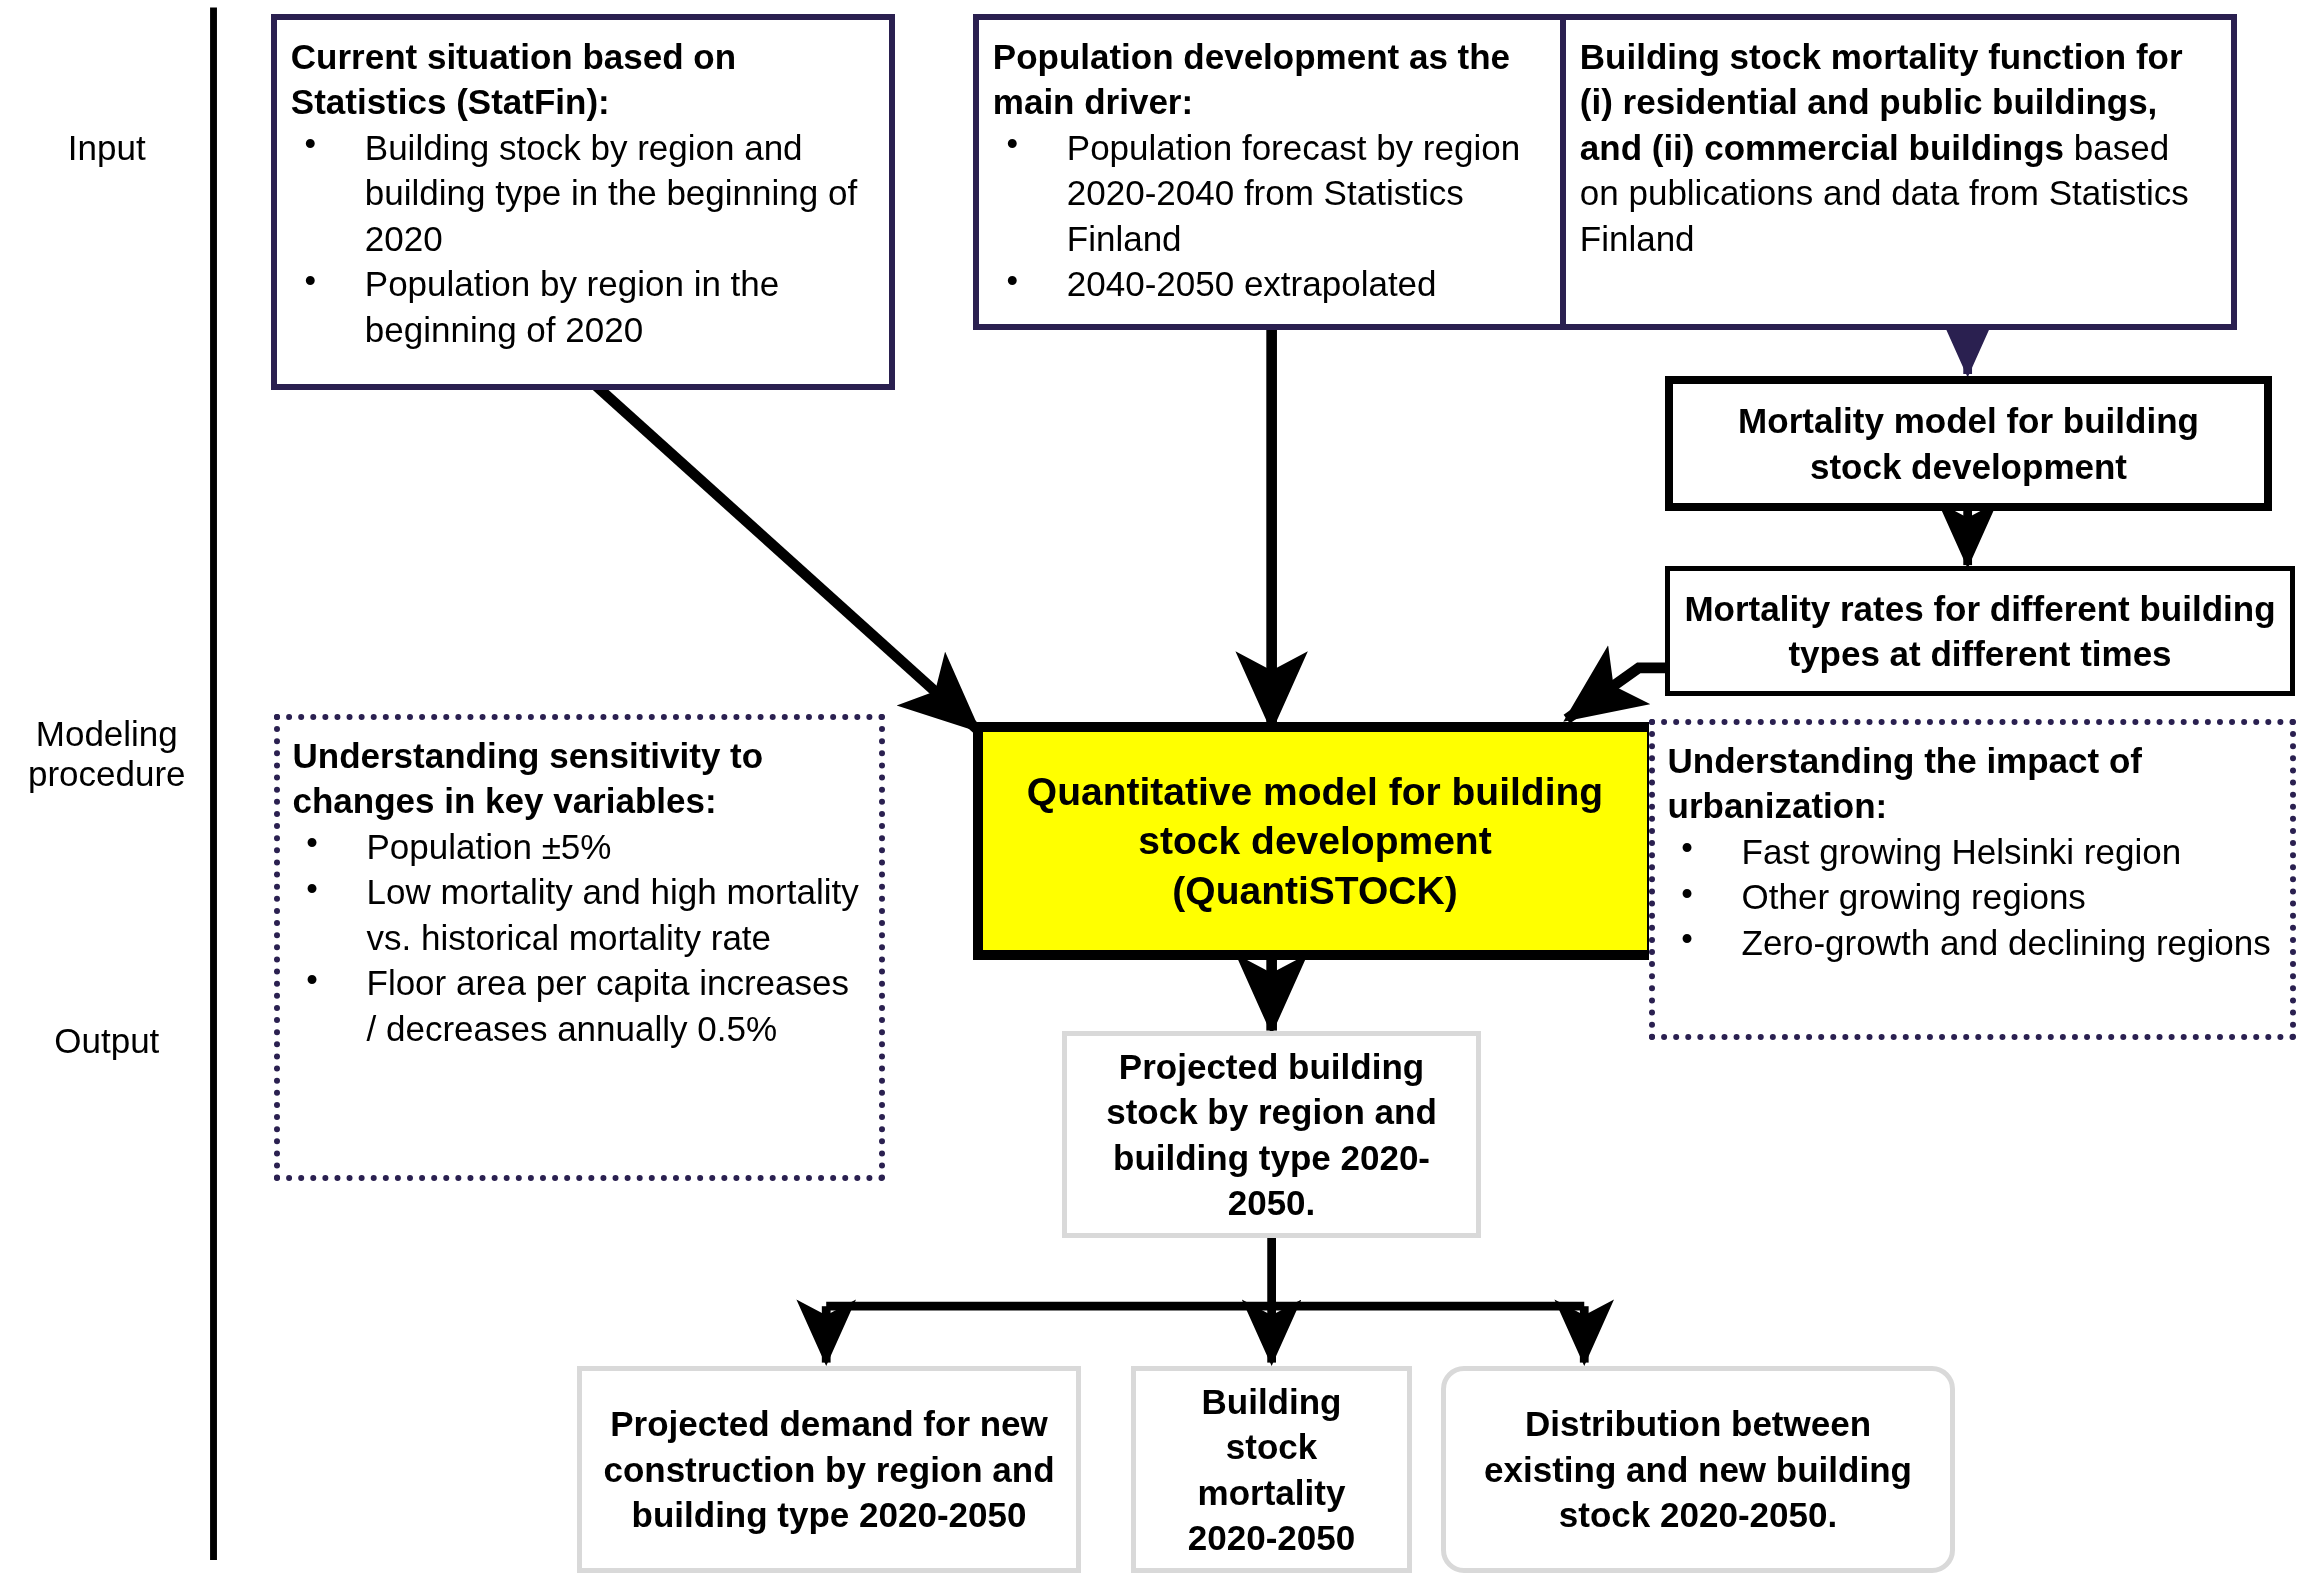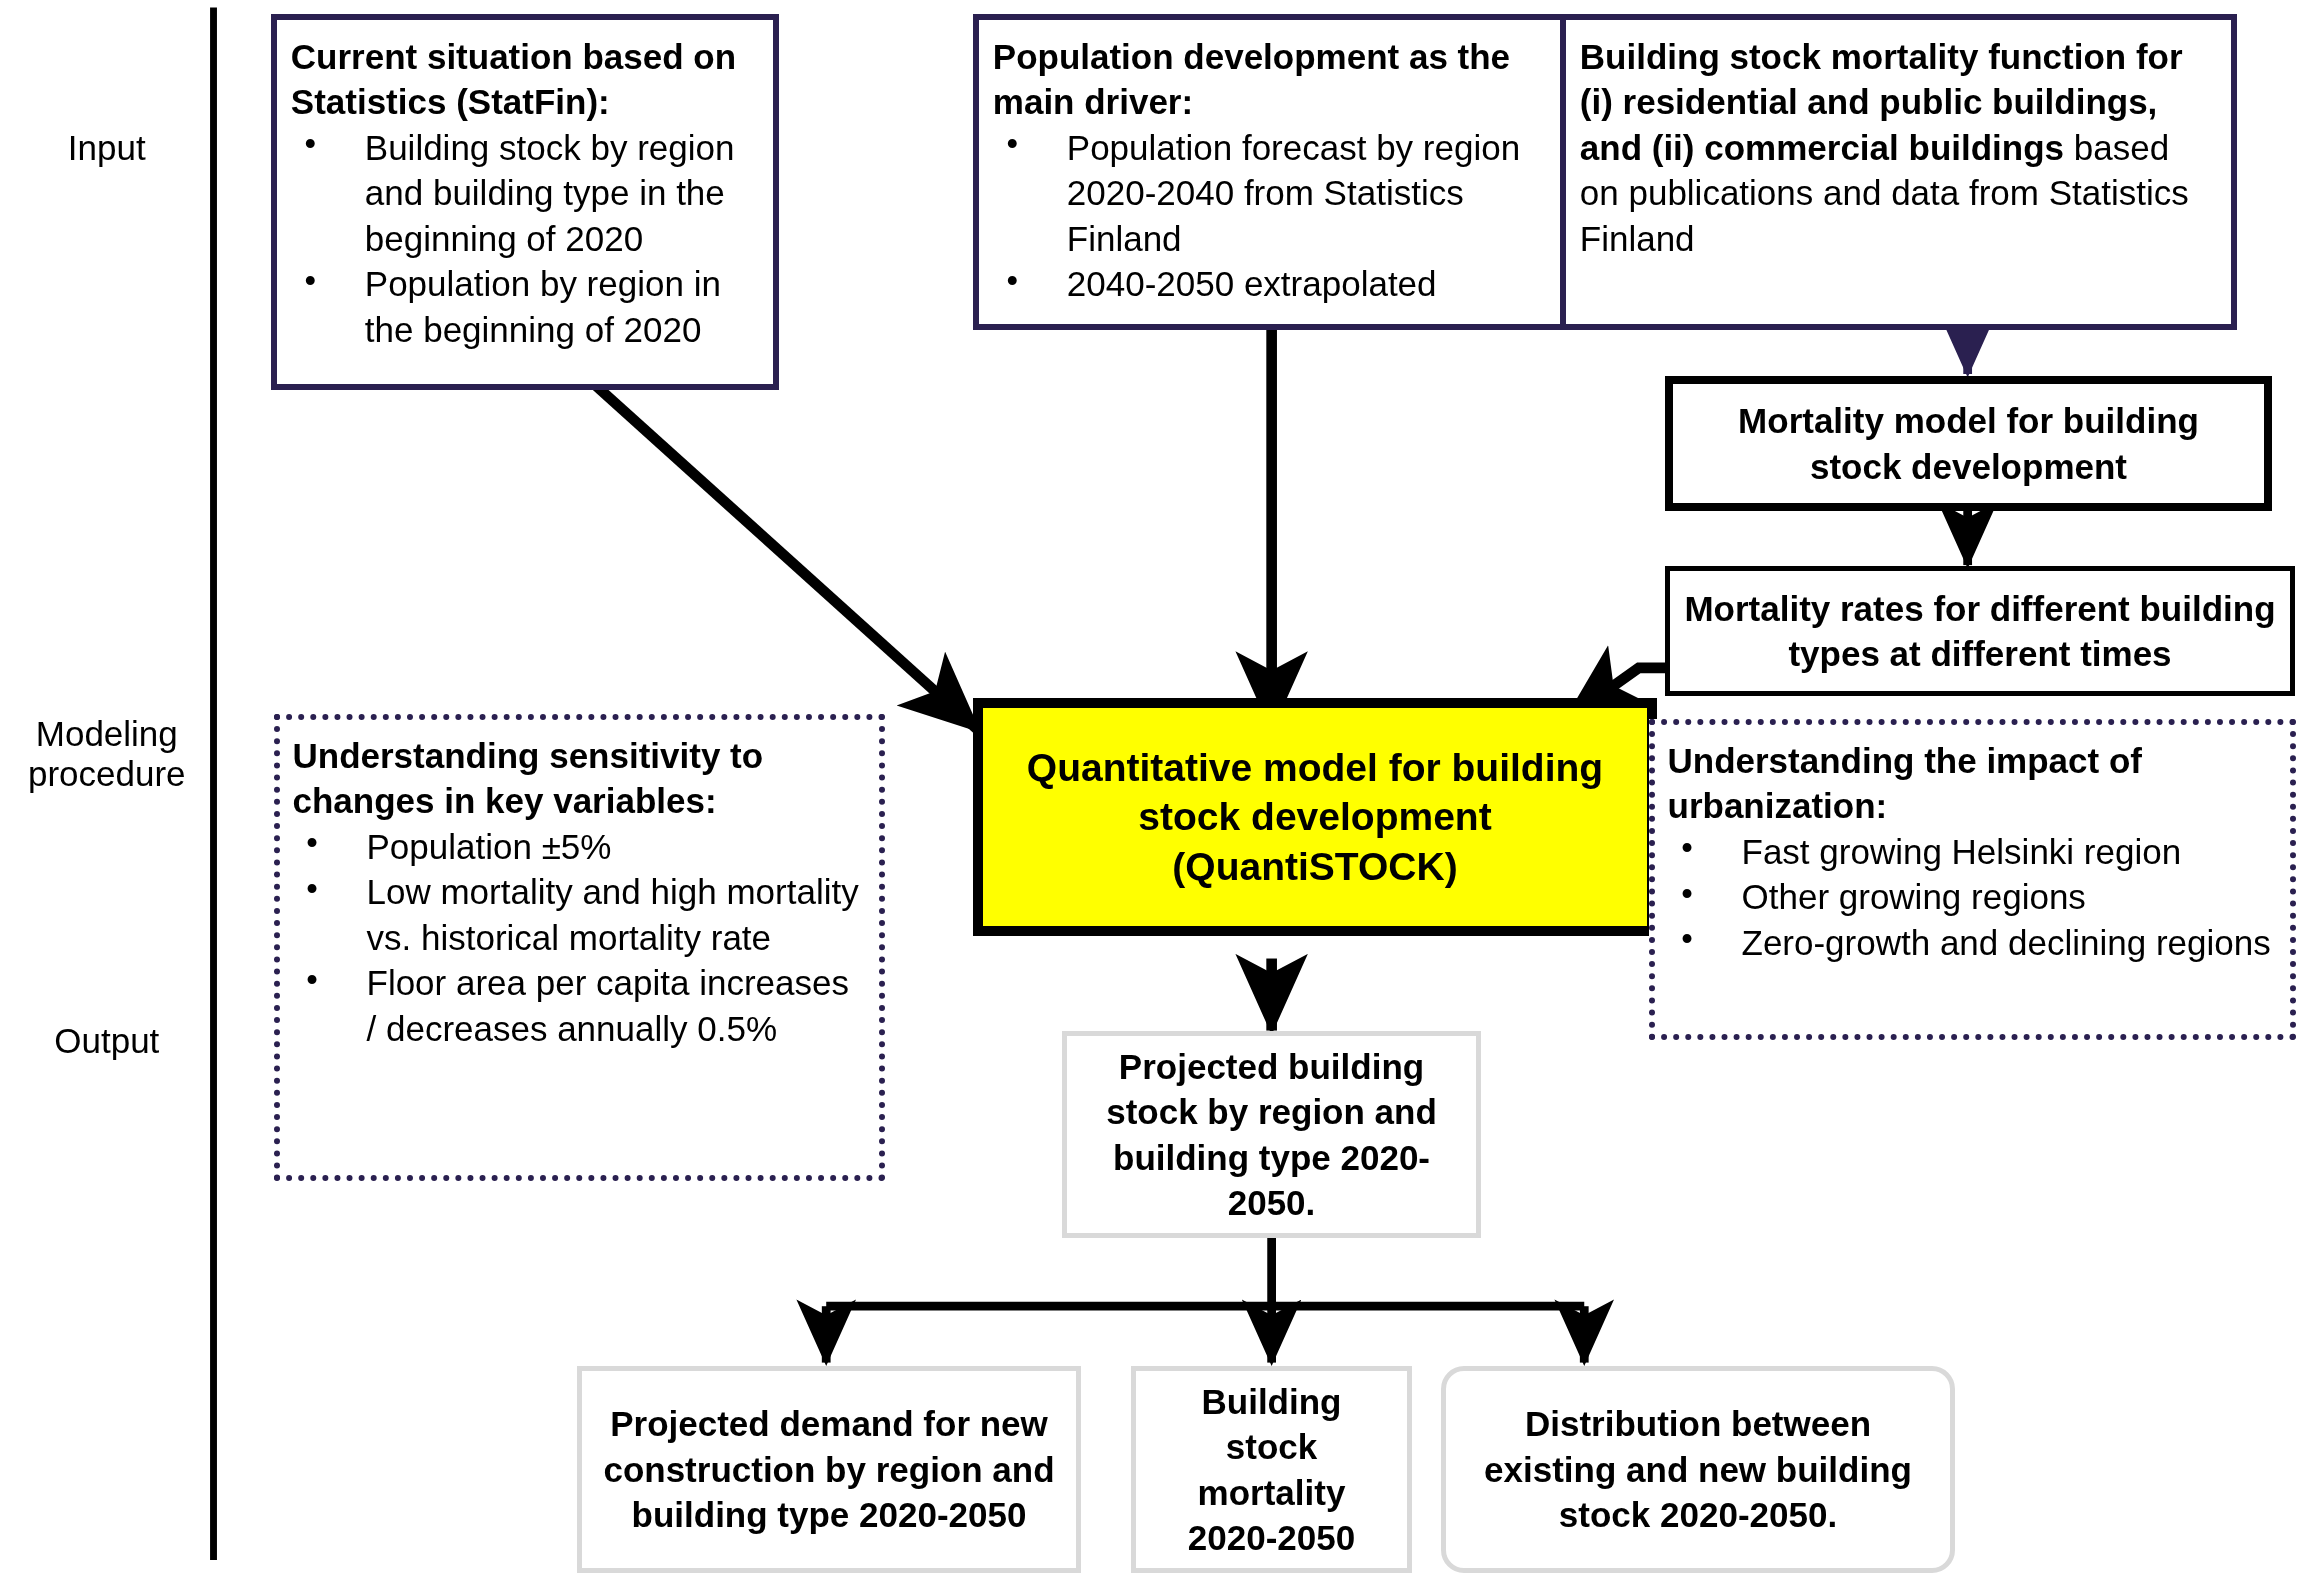--- a/index.html
+++ b/index.html
@@ -138,21 +138,21 @@
     <line x1="2528" y1="2085" x2="2528" y2="2175" stroke="#000000" stroke-width="14" marker-end="url(#ah-black)"></line>
   </svg>
 
   <div class="abs stage-label" style="left:6.3px; top:128px; width:201px;">Input</div>
 
   <div class="abs stage-label" style="left:6.3px; top:714px; width:201px;">Modeling
 procedure</div>
 
   <div class="abs stage-label" style="left:6.3px; top:1021px; width:201px;">Output</div>
 
-  <div class="abs box-navy" style="left:271px; top:13.8px; width:508px; height:376px;">
+  <div class="abs box-navy" style="left:271px; top:13.8px; width:624px; height:376px;">
     <div class="boxtext" style="padding:13.8px 16.3px 0 13.8px;">
       <span class="boxtitle">Current situation based on Statistics (StatFin):</span>
       <ul class="bullets">
         <li>Building stock by region and building type in the beginning of 2020</li>
         <li>Population by region in the beginning of 2020</li>
       </ul>
     </div>
   </div>
 
   <div class="abs box-navy" style="left:973px; top:13.8px; width:598px; height:316px;">
@@ -187,21 +187,21 @@
     <div class="boxtext" style="padding:12.5px 15px 0 12.5px;">
       <span class="boxtitle">Understanding sensitivity to changes in key variables:</span>
       <ul class="bullets">
         <li>Population ±5%</li>
         <li>Low mortality and high mortality vs. historical mortality rate</li>
         <li>Floor area per capita increases / decreases annually 0.5%</li>
       </ul>
     </div>
   </div>
 
-  <div class="abs box-yellow" style="left:973px; top:698px; width:684px; height:238px;">
+  <div class="abs box-yellow" style="left:973px; top:722px; width:684px; height:238px;">
     <div class="vcenter">
       <div class="boxtext center" style="font-weight:bold; font-size:39px; line-height:1.26; padding:0 16.3px;">Quantitative model for building stock development (QuantiSTOCK)</div>
     </div>
   </div>
 
   <div class="abs box-dotted" style="left:1649px; top:719px; width:647px; height:321px;">
     <div class="boxtext" style="padding:12.5px 15px 0 12.5px;">
       <span class="boxtitle">Understanding the impact of urbanization:</span>
       <ul class="bullets">
         <li>Fast growing Helsinki region</li>

